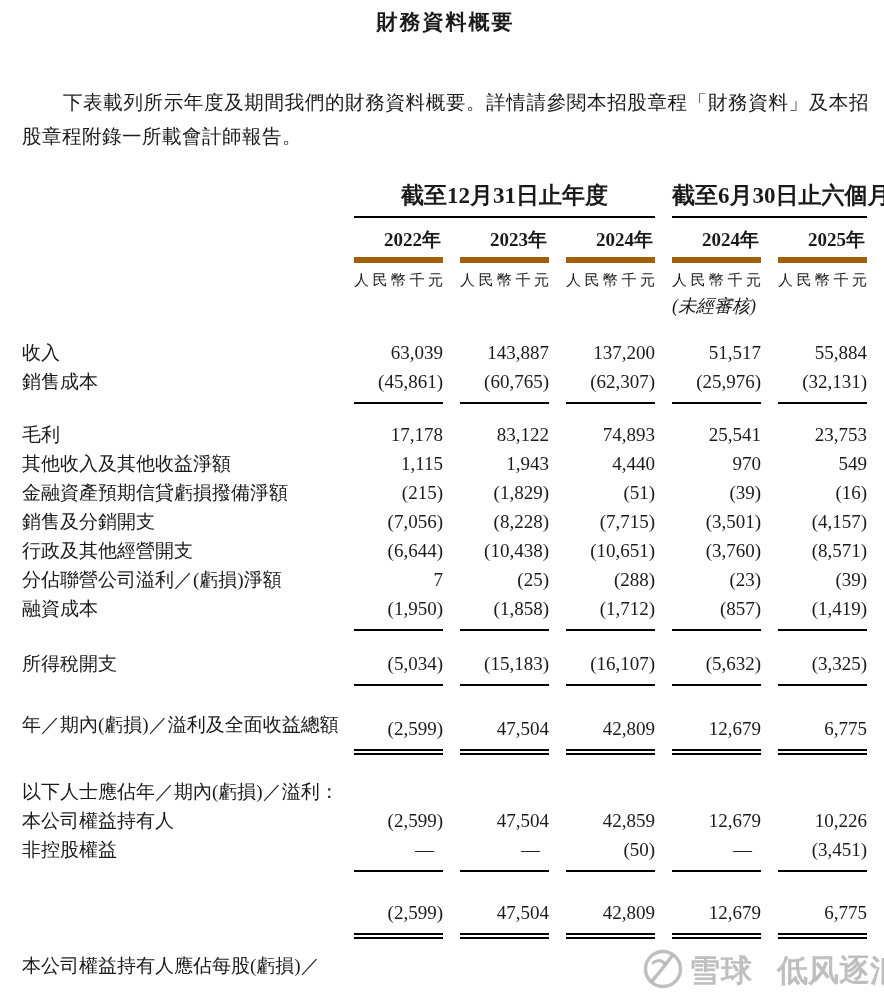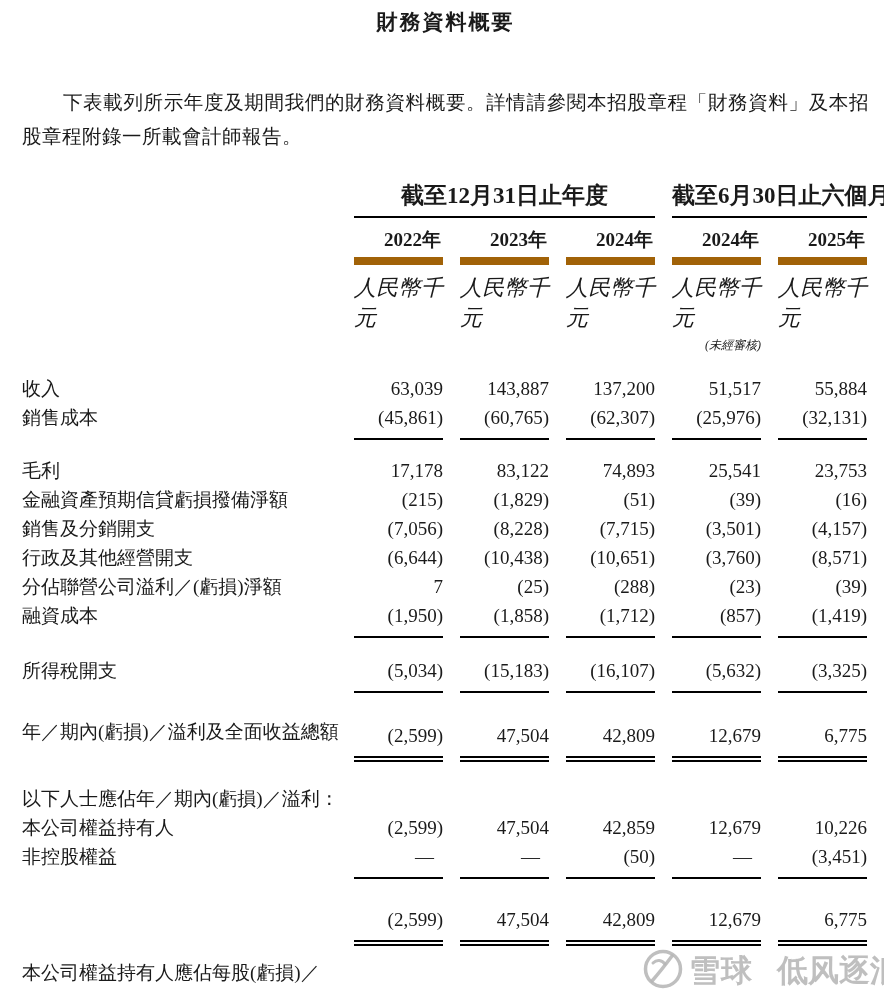--- a/index.html
+++ b/index.html
@@ -44,39 +44,38 @@
   .grp-line {
     border-bottom: 2px solid #000;
     padding-bottom: 5px;
     font-weight: bold;
     font-size: 23px;
     text-align: center;
     white-space: nowrap;
   }
   .year-cell { padding-right: 17px; }
   .year-line {
-    border-bottom: 8px solid #a16207;
+    border-bottom: 6px solid #a16207;
     text-align: right;
     font-weight: bold;
     font-size: 19px;
     padding: 9px 2px 4px 0;
   }
   .unit-cell { padding-right: 17px; }
   .unit-line {
-    font-style: italic;
-    font-size: 22px;
+    font-size: 15px;
     padding-top: 8px;
     text-align: justify;
     text-align-last: justify;
   }
   .note-cell { padding-right: 17px; }
   .note-line {
     font-style: italic;
-    font-size: 12px;
-    text-align: right;
+    font-size: 18px;
+    text-align: left;
     padding-top: 4px;
   }
 
   
   tr.datarow td { line-height: 29px; font-size: 19px; }
   td.lbl { white-space: nowrap; }
   td.lbl.bold { font-weight: normal; }
   td.num { padding-right: 17px; }
   td.num .val { text-align: right; white-space: nowrap; }
   td.num .val.dash { padding-right: 9px; }
@@ -237,20 +236,38 @@
             <div class="val">74,893</div>
           </td>
           <td class="num">
             <div class="val">25,541</div>
           </td>
           <td class="num">
             <div class="val">23,753</div>
           </td>
         </tr>
         <tr class="datarow">
+          <td class="lbl">其他收入及其他收益淨額</td>
+          <td class="num">
+            <div class="val">1,115</div>
+          </td>
+          <td class="num">
+            <div class="val">1,943</div>
+          </td>
+          <td class="num">
+            <div class="val">4,440</div>
+          </td>
+          <td class="num">
+            <div class="val">970</div>
+          </td>
+          <td class="num">
+            <div class="val">549</div>
+          </td>
+        </tr>
+        <tr class="datarow">
           <td class="lbl">金融資產預期信貸虧損撥備淨額</td>
           <td class="num">
             <div class="val">(215)</div>
           </td>
           <td class="num">
             <div class="val">(1,829)</div>
           </td>
           <td class="num">
             <div class="val">(51)</div>
           </td>

